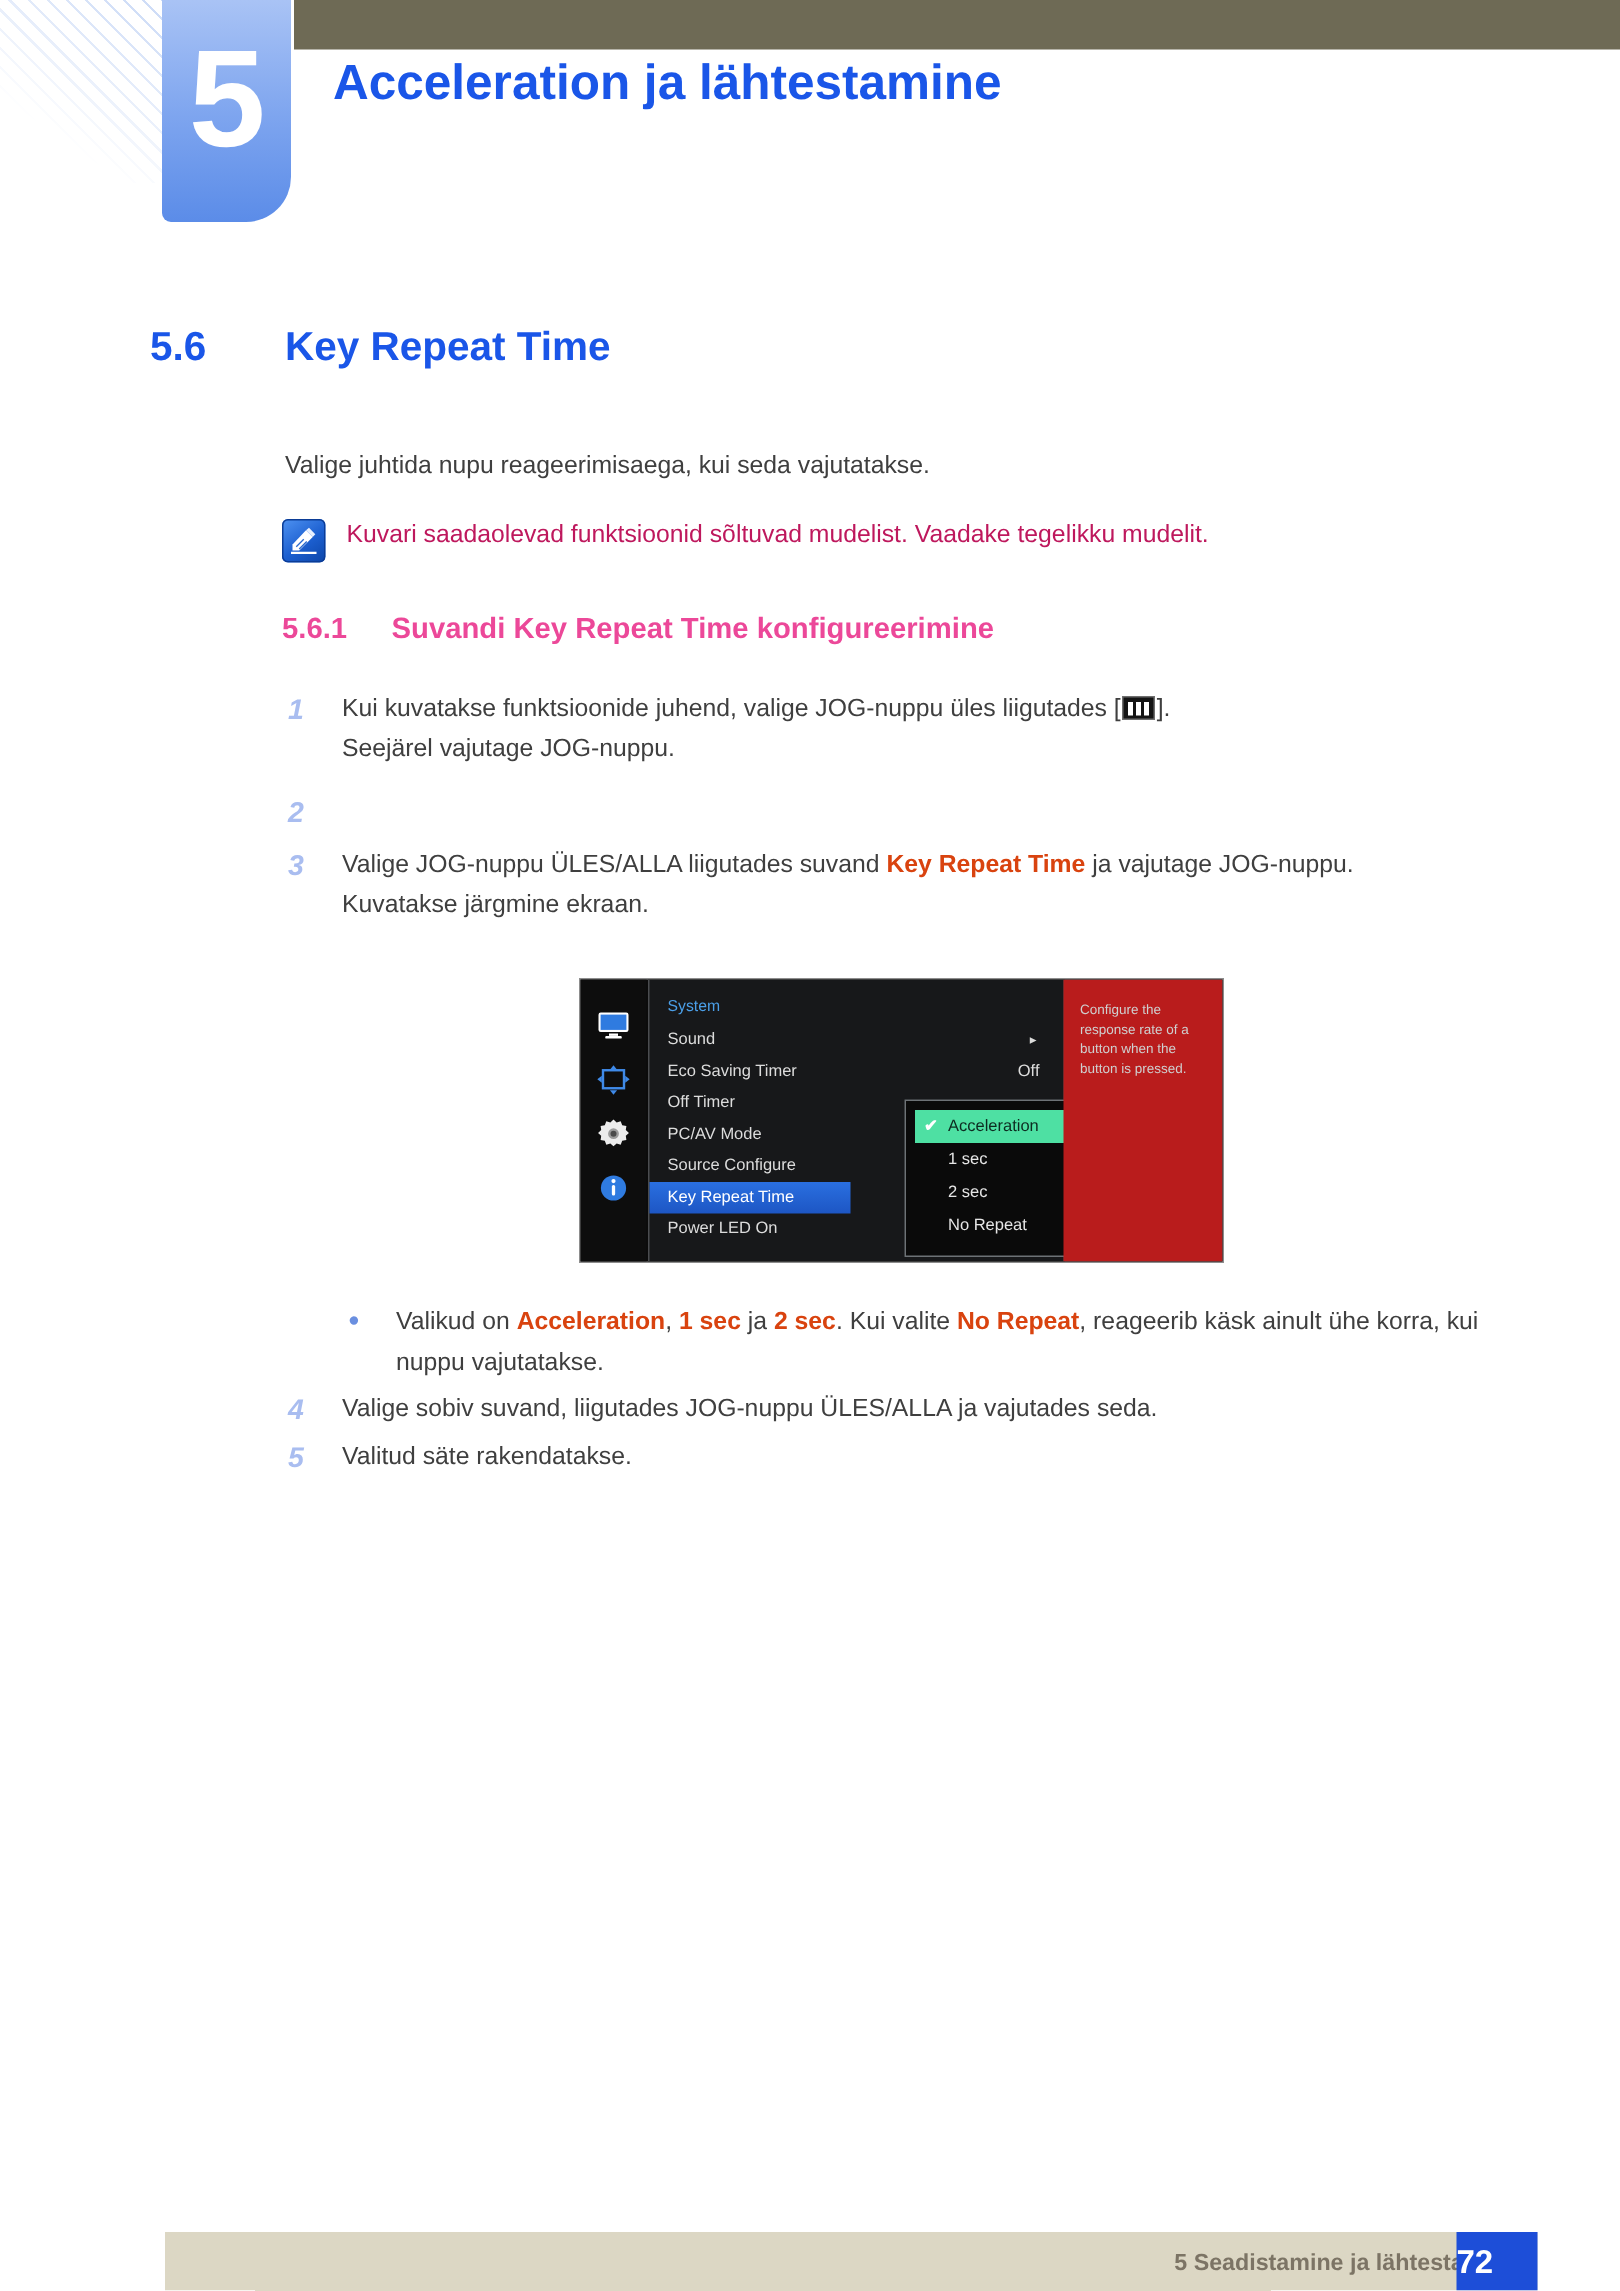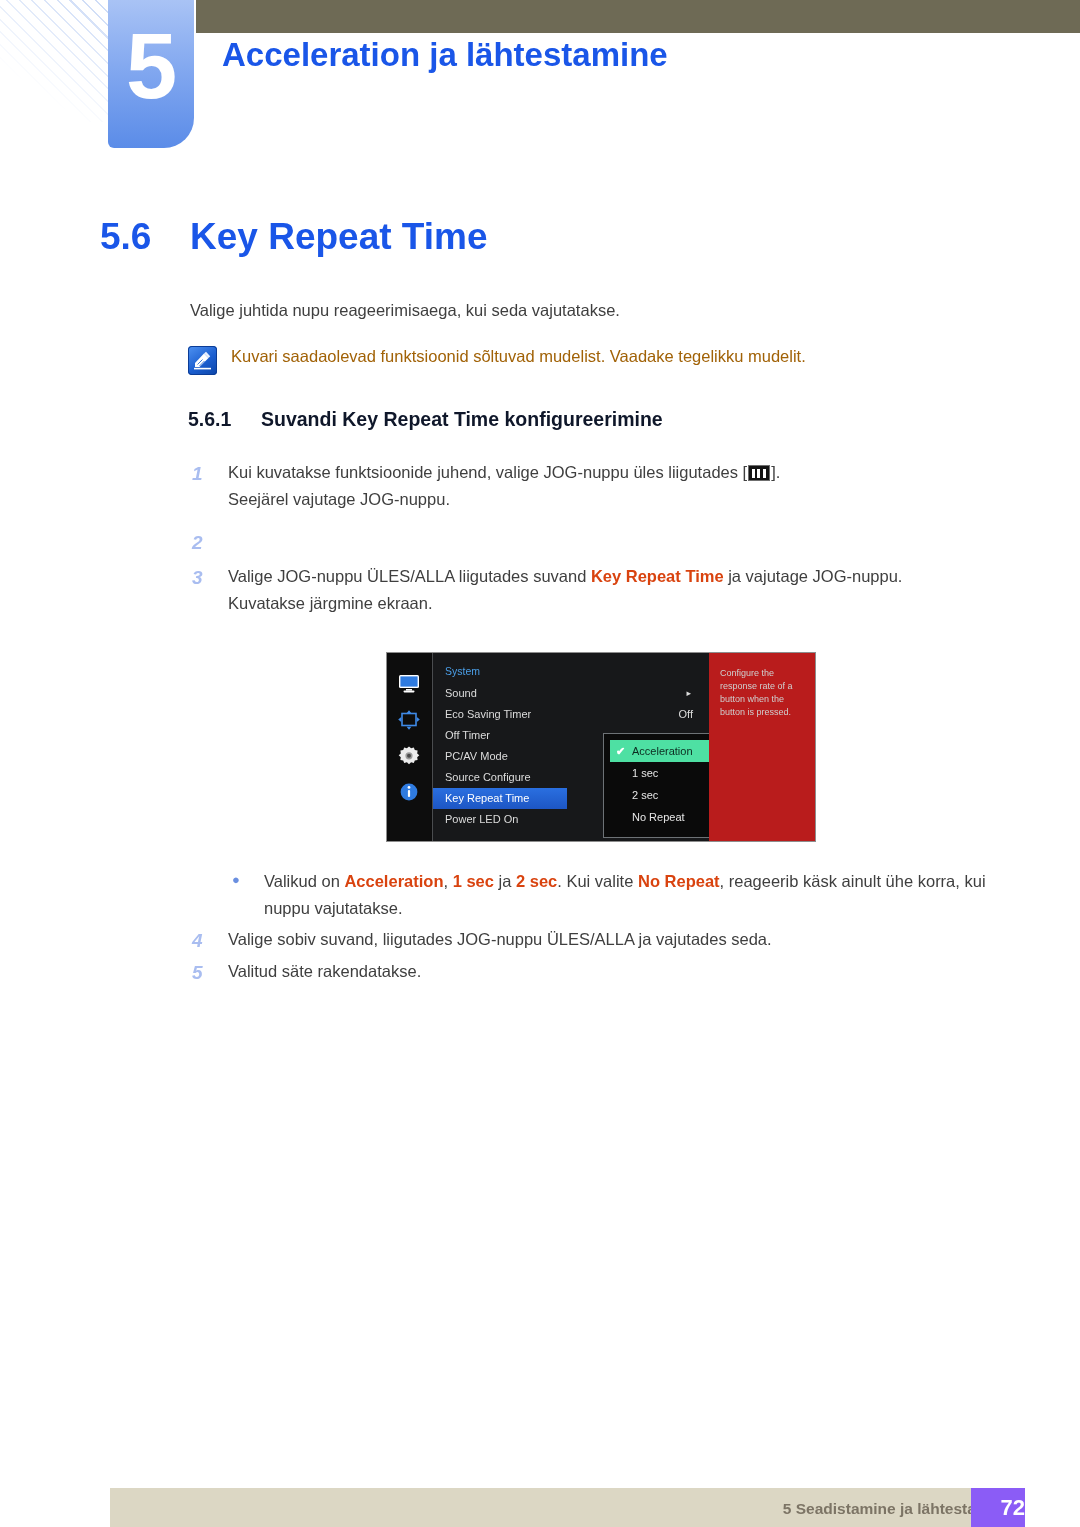--- a/index.html
+++ b/index.html
@@ -59,33 +59,33 @@
     font-size: 33px;
     font-weight: bold;
     color: #1a56e8;
     white-space: nowrap;
   }
 
   
   .sec-head {
     position: absolute;
     left: 100px; top: 216px;
-    font-size: 37px;
+    font-size: 27px;
     font-weight: bold;
     color: #1a56e8;
     white-space: nowrap;
   }
   .sec-head .sec-num { display: inline-block; width: 90px; }
 
   .subsec-head {
     position: absolute;
     left: 188px; top: 408px;
     font-size: 19.5px;
     font-weight: bold;
-    color: #0f172a;
+    color: #ec4899;
     white-space: nowrap;
   }
   .subsec-head .sub-num { display: inline-block; width: 73px; }
 
   
   .para {
     position: absolute;
     font-size: 16.5px;
     color: #3f3f3f;
     line-height: 1.62;
@@ -102,21 +102,21 @@
   .note-icon {
     width: 29px; height: 29px;
     border-radius: 4px;
     background: linear-gradient(145deg, #4f93f2 0%, #1c5fd0 55%, #0c45a8 100%);
     box-shadow: inset 0 0 0 1px #0b3c96;
     position: relative;
     flex: 0 0 auto;
     margin-top: 2px;
   }
   .note-icon svg { position: absolute; left: 4px; top: 4px; }
-  .note-text { font-size: 16.5px; color: #a16207; line-height: 1.5; }
+  .note-text { font-size: 16.5px; color: #be185d; line-height: 1.5; }
 
   
   .step {
     position: absolute;
     display: flex;
     align-items: flex-start;
     font-size: 16.5px;
     line-height: 1.62;
     color: #3f3f3f;
   }
@@ -303,26 +303,26 @@
     right: 68px; top: 1500px;
     font-size: 15.5px;
     font-weight: bold;
     color: #7c7465;
     white-space: nowrap;
   }
   .footer-page {
     position: absolute;
     left: 971px; top: 1488px;
     width: 54px; height: 39px;
-    background: #8b5cf6;
+    background: #1d4ed8;
     color: #ffffff;
     font-size: 22px;
     font-weight: bold;
     line-height: 39px;
-    text-align: right;
+    text-align: left;
   }
 </style>
 </head>
 <body>
 
 <div class="hatch"></div>
 <div class="olive-bar"></div>
 <div class="chapter-tab"></div>
 <div class="chapter-num">5</div>
 <div class="chapter-title">Acceleration ja lähtestamine</div>

